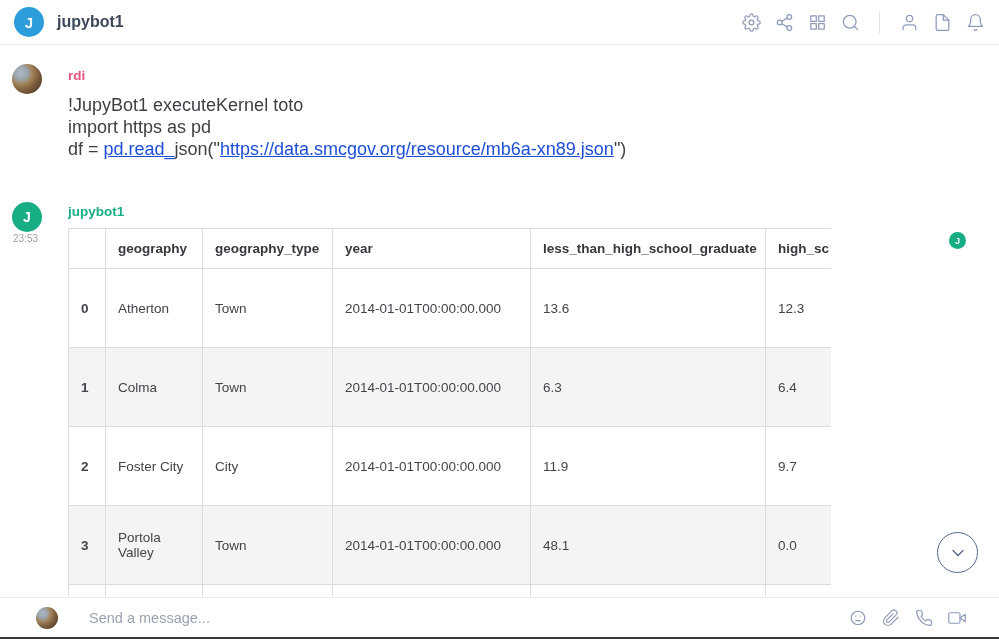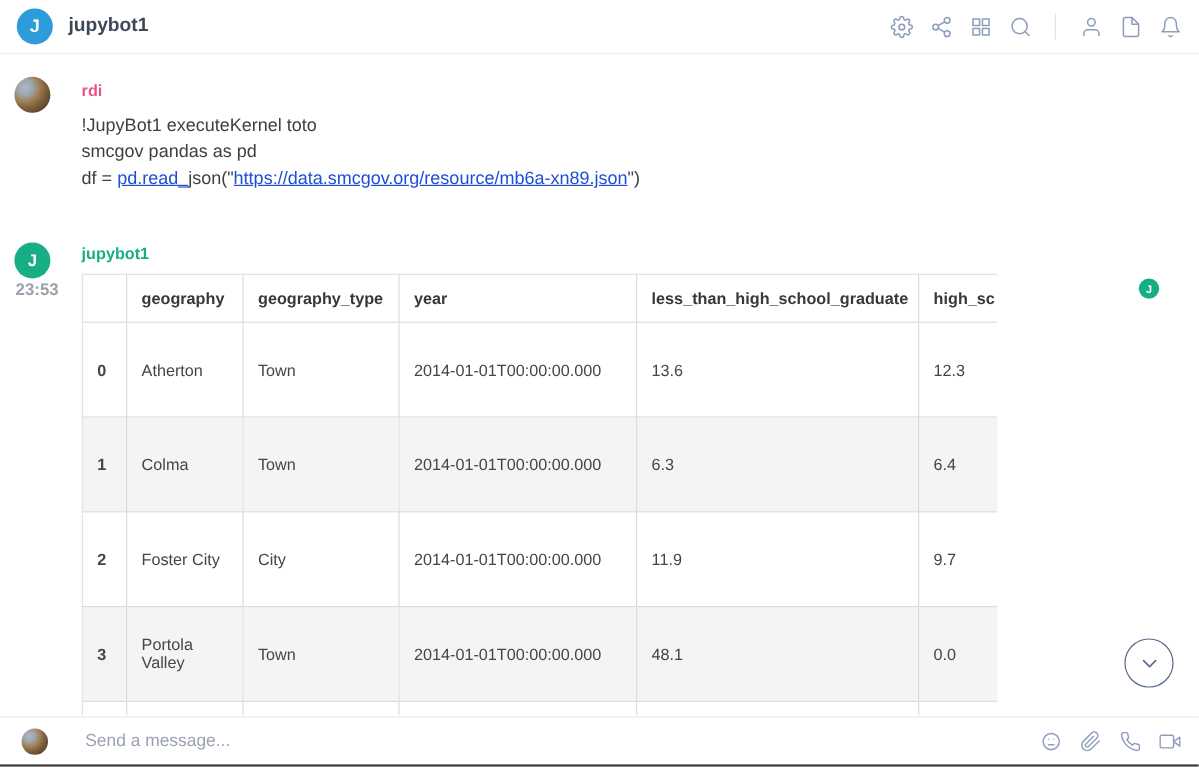--- a/index.html
+++ b/index.html
@@ -19,25 +19,25 @@
 
   
   .chat { position:absolute; top:45px; left:0; width:999px; height:552px; background:#fff; overflow:hidden; }
 
   .photo-avatar { border-radius:50%;
      background: radial-gradient(circle at 30% 30%, #aeb9c6 0%, #9aa5ae 22%, #a3835a 38%, #7d5f3e 58%, #5d452c 78%, #46331f 100%); }
 
   .msg-avatar-rdi { position:absolute; left:12px; top:19px; width:30px; height:30px; }
   .msg-rdi-content { position:absolute; left:68px; top:23px; width:860px; }
   .msg-author { font-size:13.5px; font-weight:bold; margin-bottom:11px; }
-  .msg-lines { font-size:15px; color:#3d3f44; line-height:22px; }
+  .msg-lines { font-size:18px; color:#3d3f44; line-height:22px; }
   .msg-lines a { color:#1d4ed8; text-decoration:underline; cursor:pointer; }
 
   .msg-avatar-bot { position:absolute; left:12px; top:157px; width:30px; height:30px; font-size:14px; }
-  .msg-time { position:absolute; left:13px; top:188px; font-size:14px; color:#9ca2ac;font-weight:bold; }
+  .msg-time { position:absolute; left:13px; top:188px; font-size:10px; color:#9ca2ac; }
   .bot-author { position:absolute; left:68px; top:159px; font-size:13.5px; font-weight:bold; }
 
   
   .table-clip { position:absolute; left:68px; top:183px; width:763px; height:368px; overflow:hidden; }
   table.df { border-collapse:collapse; table-layout:fixed; width:897px; font-size:13.5px; color:#43454a; background:#fff; }
   table.df th, table.df td { border:1px solid #dcdcdc; padding:12px 12px; text-align:left; vertical-align:middle; overflow:hidden; white-space:normal; }
   table.df thead th { height:38px; font-weight:bold; color:#36383d; }
   table.df tbody tr { height:79px; }
   table.df tbody tr.alt { background:#f4f4f4; }
   table.df tbody th { font-weight:bold; }
@@ -45,21 +45,21 @@
 
   .mini-badge { position:absolute; right:33px; top:187px; width:17px; height:17px; border-radius:50%;
                 display:flex; align-items:center; justify-content:center; color:#fff; font-size:9px; font-weight:bold; }
 
   .jump-btn { position:absolute; left:937px; top:487px; width:41px; height:41px; border-radius:50%;
               background:#fff; border:1px solid #56688b; display:flex; align-items:center; justify-content:center; cursor:pointer; }
   .jump-btn svg { width:20px; height:20px; stroke:#56688b; stroke-width:1.6; fill:none; stroke-linecap:round; stroke-linejoin:round; }
 
   
   .composer { position:absolute; top:597px; left:0; width:999px; height:40px; background:#fff;
-              border-top:1px solid #ececec; display:flex; align-items:center; padding:0 14px; }
+              border-top:1px solid #ececec; display:flex; align-items:center; padding:0 32px; }
   .composer .photo-avatar { width:22px; height:22px; margin-left:4px; flex:0 0 auto; }
   .composer .input { margin-left:31px; flex:1; border:none; outline:none; font-size:14.5px; color:#3d3f44;
                      font-family:"Liberation Sans", sans-serif; background:transparent; }
   .composer .input::placeholder { color:#9aa1b3; }
   .composer-icons { display:flex; align-items:center; gap:13px; }
   .composer-icons .icon-btn svg { width:18px; height:18px; }
   .bottom-strip { position:absolute; top:637px; left:0; width:999px; height:2px; background:#3a3a3a; }
 </style>
 </head>
 <body>
@@ -121,21 +121,21 @@
     </div>
   </div>
 
   <div class="chat">
 
     <div class="msg-avatar-rdi photo-avatar"></div>
     <div class="msg-rdi-content">
       <div class="msg-author" id="rdi-name" style="color: rgb(232, 84, 126);">rdi</div>
       <div class="msg-lines" id="rdi-lines">
           <div><span>!JupyBot1 executeKernel toto</span></div>
-          <div><span>smcgov pandas as pd</span></div>
+          <div><span>import https as pd</span></div>
           <div><span>df = </span><a>pd.read_</a><span>json("</span><a>https://data.smcgov.org/resource/mb6a-xn89.json</a><span>")</span></div>
         </div>
     </div>
 
     <div class="msg-avatar-bot avatar-circle" id="bot-avatar" style="background: rgb(23, 174, 133);">J</div>
     <div class="msg-time">23:53</div>
     <div class="bot-author" id="bot-name" style="color: rgb(23, 174, 133);">jupybot1</div>
 
     <div class="table-clip">
       <table class="df">

